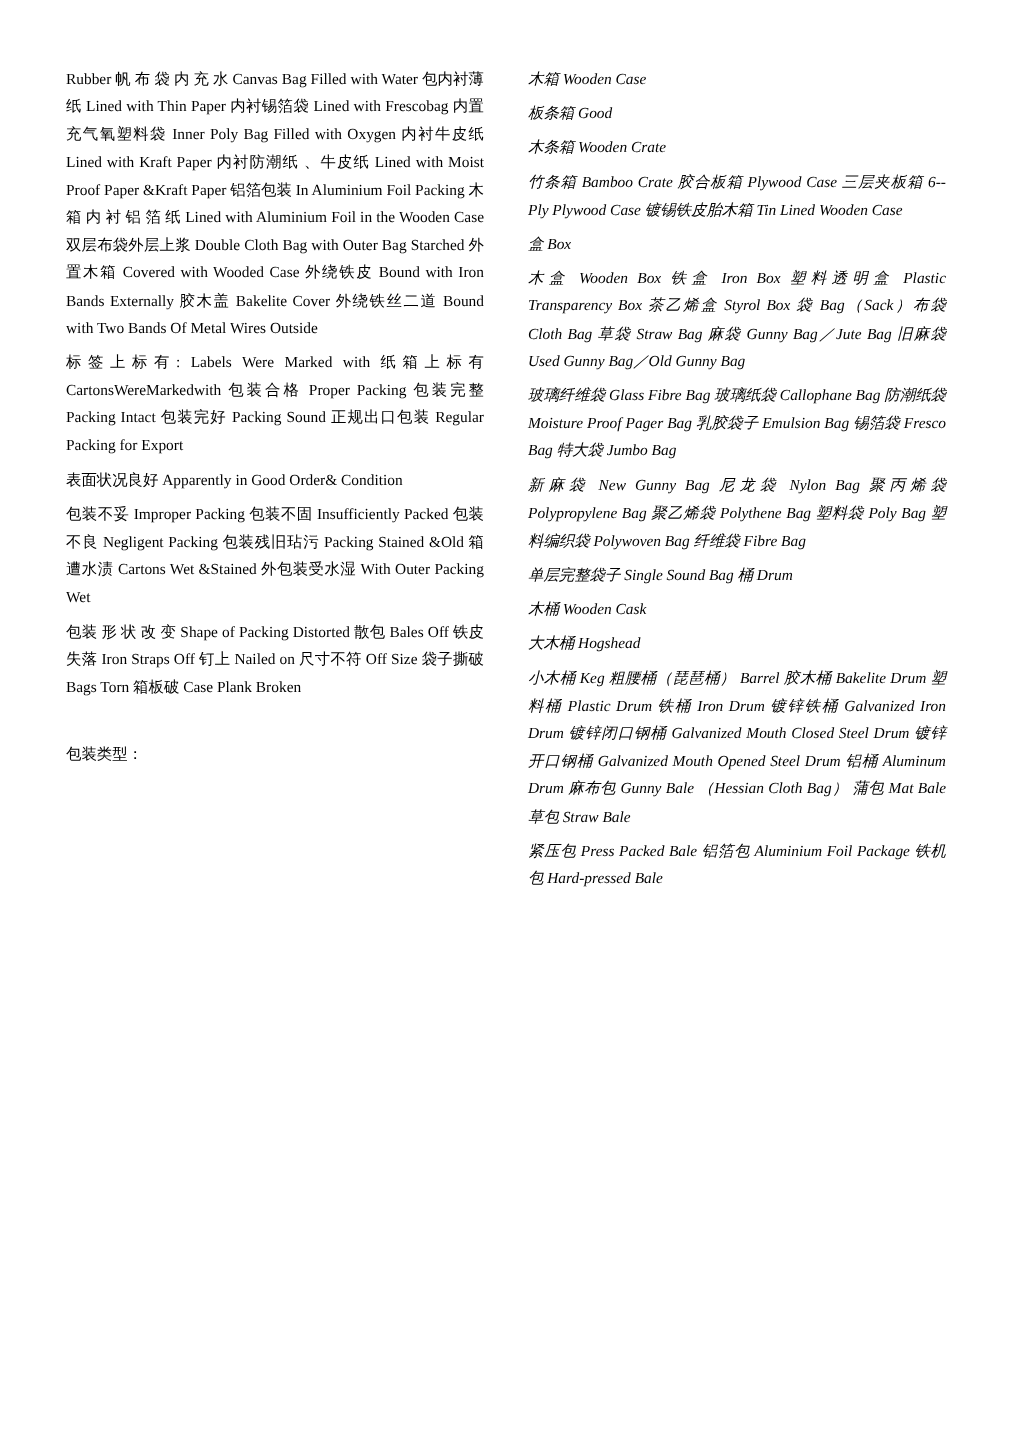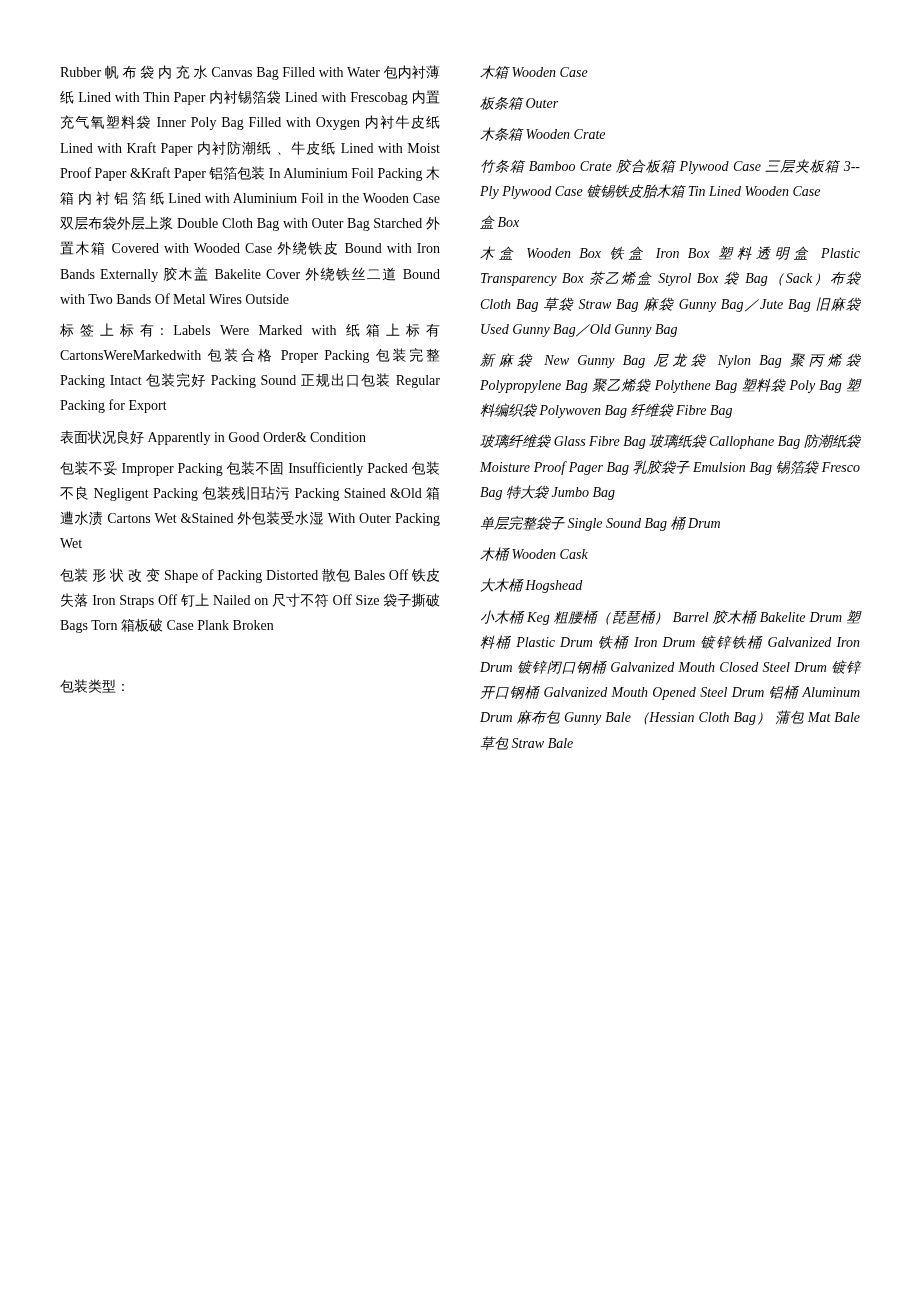--- a/index.html
+++ b/index.html
@@ -46,25 +46,26 @@
   <div class="left-column">
     <p>Rubber 帆 布 袋 内 充 水 Canvas Bag Filled with Water 包内衬薄纸 Lined with Thin Paper 内衬锡箔袋 Lined with Frescobag 内置充气氧塑料袋 Inner Poly Bag Filled with Oxygen 内衬牛皮纸 Lined with Kraft Paper 内衬防潮纸 、牛皮纸 Lined with Moist Proof Paper &amp;Kraft Paper 铝箔包装 In Aluminium Foil Packing 木 箱 内 衬 铝 箔 纸 Lined with Aluminium Foil in the Wooden Case 双层布袋外层上浆 Double Cloth Bag with Outer Bag Starched 外置木箱 Covered with Wooded Case 外绕铁皮 Bound with Iron Bands Externally 胶木盖 Bakelite Cover 外绕铁丝二道 Bound with Two Bands Of Metal Wires Outside</p>
     <p>标签上标有: Labels Were Marked with 纸箱上标有　 CartonsWereMarkedwith 包装合格 Proper Packing 包装完整 Packing Intact 包装完好 Packing Sound 正规出口包装 Regular Packing for Export</p>
     <p>表面状况良好  Apparently  in  Good Order&amp; Condition</p>
     <p>包装不妥 Improper Packing 包装不固 Insufficiently  Packed  包装不良 Negligent  Packing  包装残旧玷污 Packing  Stained  &amp;Old  箱遭水渍 Cartons Wet &amp;Stained 外包装受水湿 With Outer Packing Wet</p>
     <p>包装 形 状 改 变 Shape of Packing Distorted 散包 Bales Off 铁皮失落 Iron Straps Off 钉上 Nailed on 尺寸不符 Off Size 袋子撕破 Bags Torn 箱板破 Case Plank Broken</p>
     <p class="section-heading">包装类型：</p>
   </div>
   <div class="right-column">
     <p>木箱 Wooden Case</p>
-    <p>板条箱 Outer</p>
+    <p>板条箱 Good</p>
     <p>木条箱 Wooden Crate</p>
-    <p>竹条箱 Bamboo Crate 胶合板箱 Plywood Case 三层夹板箱 3--Ply Plywood Case 镀锡铁皮胎木箱 Tin Lined Wooden Case</p>
+    <p>竹条箱 Bamboo Crate 胶合板箱 Plywood Case 三层夹板箱 6--Ply Plywood Case 镀锡铁皮胎木箱 Tin Lined Wooden Case</p>
     <p>盒 Box</p>
     <p>木盒 Wooden Box 铁盒 Iron Box 塑料透明盒 Plastic Transparency Box 茶乙烯盒 Styrol Box 袋 Bag（Sack）布袋 Cloth Bag 草袋 Straw Bag 麻袋 Gunny Bag／Jute Bag 旧麻袋 Used Gunny Bag／Old Gunny Bag</p>
+    <p>玻璃纤维袋 Glass Fibre Bag 玻璃纸袋 Callophane Bag 防潮纸袋 Moisture Proof Pager Bag 乳胶袋子 Emulsion Bag 锡箔袋 Fresco Bag 特大袋 Jumbo Bag</p>
     <p>新麻袋 New Gunny Bag 尼龙袋 Nylon Bag 聚丙烯袋 Polypropylene Bag 聚乙烯袋 Polythene Bag 塑料袋 Poly Bag 塑料编织袋 Polywoven Bag 纤维袋 Fibre Bag</p>
-    <p>玻璃纤维袋 Glass Fibre Bag 玻璃纸袋 Callophane Bag 防潮纸袋 Moisture Proof Pager Bag 乳胶袋子 Emulsion Bag 锡箔袋 Fresco Bag 特大袋 Jumbo Bag</p>
     <p>单层完整袋子 Single Sound Bag 桶 Drum</p>
     <p>木桶 Wooden Cask</p>
     <p>大木桶 Hogshead</p>
     <p>小木桶 Keg 粗腰桶（琵琶桶） Barrel 胶木桶 Bakelite Drum 塑料桶 Plastic Drum 铁桶 Iron Drum 镀锌铁桶 Galvanized Iron Drum 镀锌闭口钢桶 Galvanized Mouth Closed Steel Drum 镀锌开口钢桶 Galvanized Mouth Opened Steel Drum 铝桶 Aluminum Drum 麻布包 Gunny Bale （Hessian Cloth Bag） 蒲包 Mat Bale 草包 Straw Bale</p>
+    <p>紧压包 Press Packed Bale 铝箔包 Aluminium Foil Package 铁机包 Hard-pressed Bale</p>
   </div>
 </div>
 
 </body></html>

